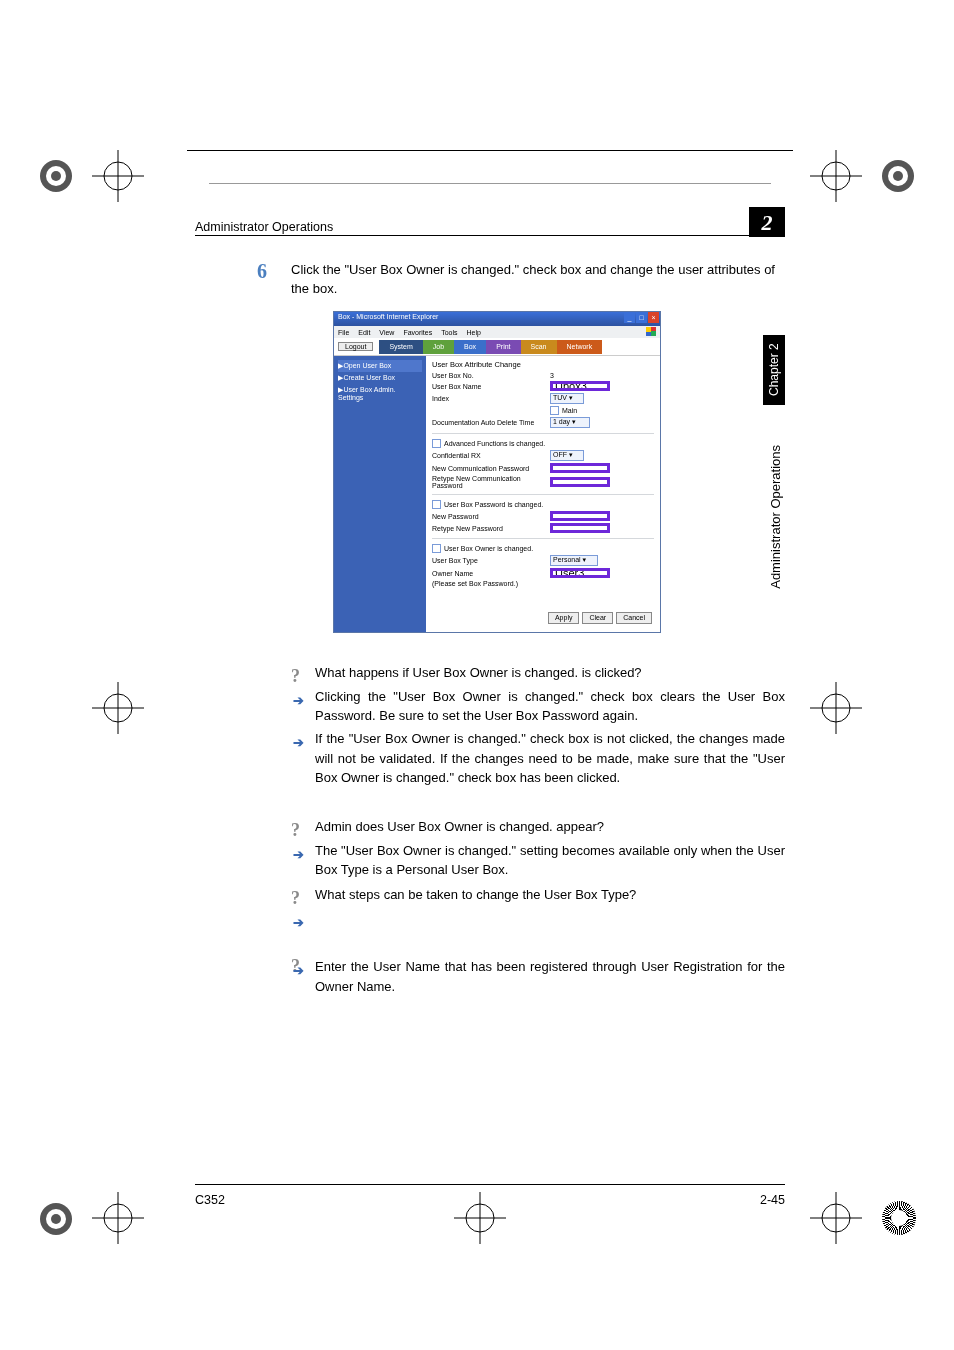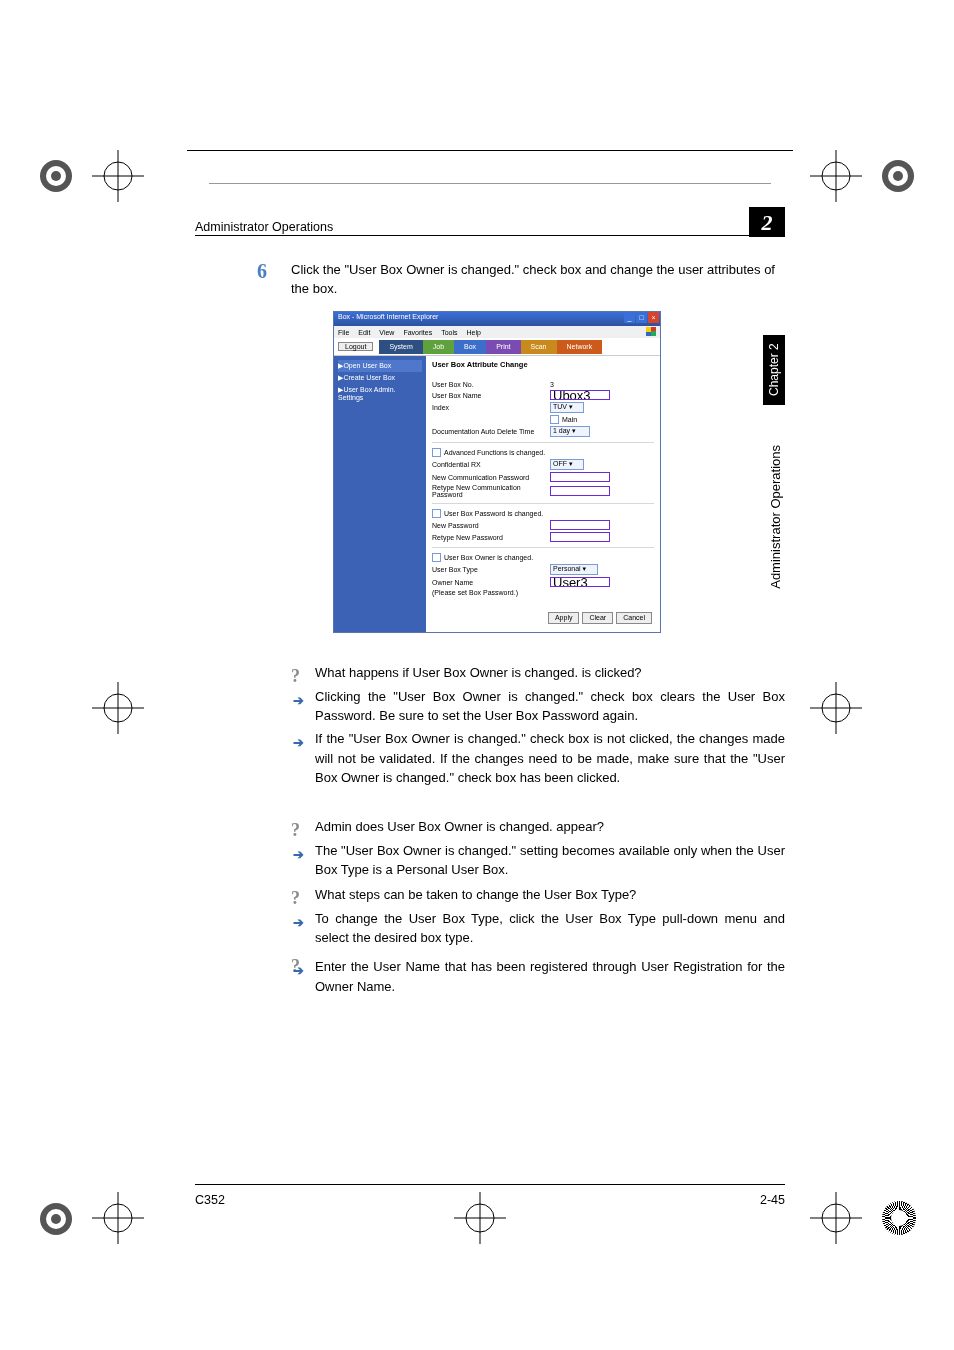--- a/index.html
+++ b/index.html
@@ -126,24 +126,24 @@
   .shot-menu .flag{position:absolute;right:4px;top:1px;width:10px;height:9px;background:conic-gradient(#d33 0 25%,#2a5 0 50%,#36c 0 75%,#fc0 0);}
   .tabbar { height:18px; background:#fff; display:flex; align-items:center; padding:2px 4px; gap:0; border-bottom:1px solid #ccc;}
   .tabbar .logout{ border:1px solid #888; background:#eee; font-size:7px; padding:0 6px; margin-right:6px;}
   .tab { height:14px; padding:0 10px; font-size:7px; color:#fff; display:flex; align-items:center; }
   .t-sys{background:#2d4f82;} .t-job{background:#5fa13c;} .t-box{background:#3b6fca;} .t-print{background:#7a4bb3;} .t-scan{background:#c98a1d;} .t-net{background:#cc5a1a;}
   .shot-body { display:flex; height:276px;}
   .shot-side { width:92px; background:#3b62b5; color:#fff; font-size:7px; padding:4px 4px;}
   .shot-side div{ padding:2px 0; }
   .side-sel{ background:#4f77cc;}
   .shot-main { flex:1; padding:4px 6px; background:#fff; position:relative;}
-  .sm-hdr{ font-weight:bold; font-size:7.5px; margin-bottom:12px;}
+  .sm-hdr{ font-weight:normal; font-size:7.5px; margin-bottom:3px;}
   .row { display:flex; align-items:center; font-size:7px; margin:2px 0; }
   .row .lbl{ width:118px; }
-  .fld { border:1px solid #6d28d9; background:#fff; height:10px; font-size:13px; padding:0 2px; }
+  .fld { border:3px solid #6d28d9; background:#fff; height:10px; font-size:11px; padding:0 2px; }
   .sel { border:1px solid #7a9bd8; background:#eef3fc; height:11px; font-size:7px; padding:0 2px; color:#000;}
   .chk { width:9px; height:9px; border:1px solid #7a9bd8; background:#fff; display:inline-block; margin-right:3px; vertical-align:middle;}
   .btnrow { position:absolute; bottom:8px; right:8px; display:flex; gap:3px;}
   .btn { border:1px solid #888; background:#eee; font-size:7px; padding:0 6px; height:12px; line-height:10px;}
   .shot hr{ border:none; border-top:1px solid #d5d8dc; margin:5px 0;}
 
   
   .qa {
     position: absolute;
     left: 96px;
@@ -396,21 +396,21 @@
   </div>
   <div class="qa" style="top:574px;">
     <div class="item"><span class="arrow">➔</span><span>If the "User Box Owner is changed." check box is not clicked, the changes made will not be validated. If the changes need to be made, make sure that the "User Box Owner is changed." check box has been clicked.</span></div>
   </div>
   <div class="qa" style="top:662px;">
     <div class="item"><span class="qmark">?</span><span>Admin does User Box Owner is changed. appear?</span></div>
     <div class="item"><span class="arrow">➔</span><span>The "User Box Owner is changed." setting becomes available only when the User Box Type is a Personal User Box.</span></div>
   </div>
   <div class="qa" style="top:730px;">
     <div class="item"><span class="qmark">?</span><span>What steps can be taken to change the User Box Type?</span></div>
-    <div class="item"><span class="arrow">➔</span><span>To change the User Box Type, click the User Box Type pull-down menu and select the desired box type.</span></div>
+    <div class="item"><span class="arrow">➔</span></div>
   </div>
   <div class="qa" style="top:798px;">
     <div class="item"><span class="qmark">?</span></div>
     <div class="item"><span class="arrow">➔</span><span>Enter the User Name that has been registered through User Registration for the Owner Name.</span></div>
   </div>
 
   <div class="thumb">Chapter 2</div>
   <div class="sidetext">Administrator Operations</div>
 
   <div class="footer-rule"></div>

